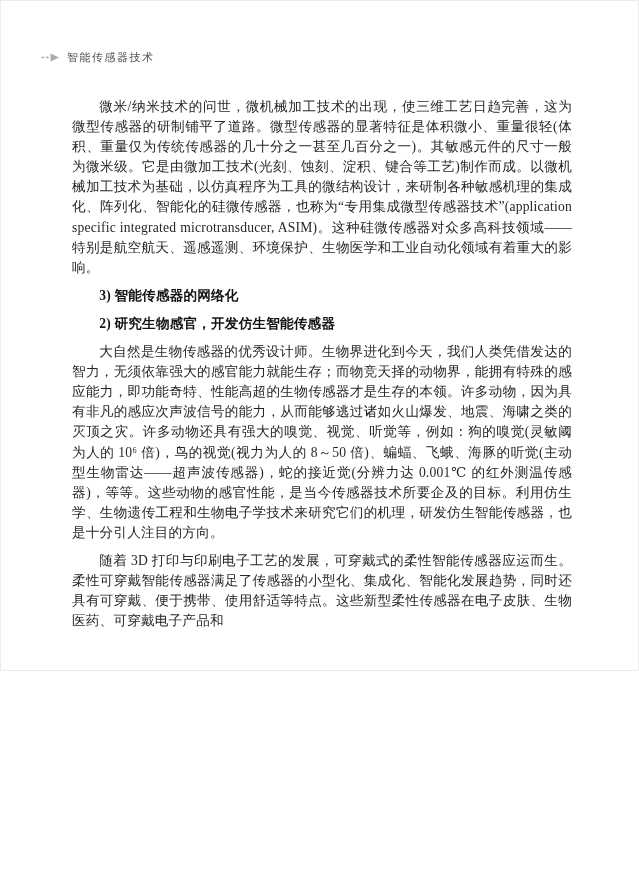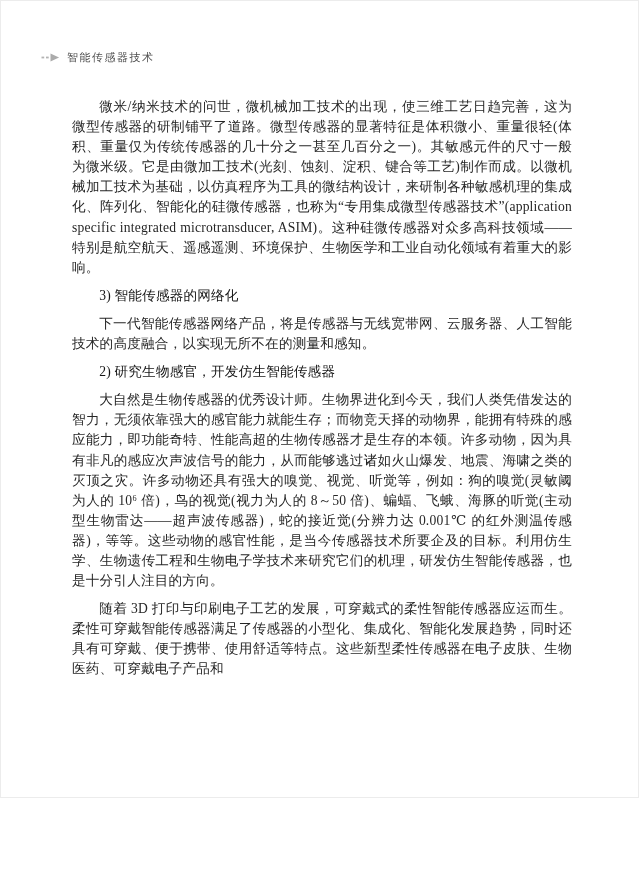--- a/index.html
+++ b/index.html
@@ -3,21 +3,21 @@
 <meta charset="utf-8">
 <style>
   html, body {
     margin: 0;
     padding: 0;
     background: #ffffff;
   }
   .page {
     position: relative;
     width: 639px;
-    height: 798px;
+    height: 671px;
     background: #ffffff;
     box-sizing: border-box;
     border: 1px solid #ececec;
     font-family: "Liberation Serif", "DejaVu Serif", serif;
     color: #262626;
     overflow: hidden;
   }
   .running-header {
     position: absolute;
     top: 49px;
@@ -43,21 +43,21 @@
     font-size: 13.6px;
     line-height: 20.1px;
     text-align: justify;
     letter-spacing: 0.2px;
   }
   .content p {
     margin: 8px;
     text-indent: 2em;
   }
   .content p.heading {
-    font-weight: normal;
+    font-weight: bold;
     color: #141414;
   }
   .page-footer {
     position: absolute;
     left: 63px;
     top: 816px;
     font-size: 11px;
     letter-spacing: 1px;
     color: #3a3a3a;
   }
@@ -74,21 +74,20 @@
         <rect x="5" y="4" width="3" height="2" fill="#b3b3b3"></rect>
         <polygon points="10,0.5 19.5,5 10,9.5" fill="#ababab"></polygon>
       </svg>
     </span>
     <span class="hdr-title">智能传感器技术</span>
   </div>
 
   <div class="content" id="content">
       <p class="body">微米/纳米技术的问世，微机械加工技术的出现，使三维工艺日趋完善，这为微型传感器的研制铺平了道路。微型传感器的显著特征是体积微小、重量很轻(体积、重量仅为传统传感器的几十分之一甚至几百分之一)。其敏感元件的尺寸一般为微米级。它是由微加工技术(光刻、蚀刻、淀积、键合等工艺)制作而成。以微机械加工技术为基础，以仿真程序为工具的微结构设计，来研制各种敏感机理的集成化、阵列化、智能化的硅微传感器，也称为“专用集成微型传感器技术”(application specific integrated microtransducer, ASIM)。这种硅微传感器对众多高科技领域——特别是航空航天、遥感遥测、环境保护、生物医学和工业自动化领域有着重大的影响。</p>
       <p class="heading">3) 智能传感器的网络化</p>
-      <p class="body">下一代智能传感器网络产品，将是传感器与无线宽带网、云服务器、人工智能技术的高度融合，以实现无所不在的测量和感知。</p>
       <p class="heading">2) 研究生物感官，开发仿生智能传感器</p>
       <p class="body">大自然是生物传感器的优秀设计师。生物界进化到今天，我们人类凭借发达的智力，无须依靠强大的感官能力就能生存；而物竞天择的动物界，能拥有特殊的感应能力，即功能奇特、性能高超的生物传感器才是生存的本领。许多动物，因为具有非凡的感应次声波信号的能力，从而能够逃过诸如火山爆发、地震、海啸之类的灭顶之灾。许多动物还具有强大的嗅觉、视觉、听觉等，例如：狗的嗅觉(灵敏阈为人的 10⁶ 倍)，鸟的视觉(视力为人的 8～50 倍)、蝙蝠、飞蛾、海豚的听觉(主动型生物雷达——超声波传感器)，蛇的接近觉(分辨力达 0.001℃ 的红外测温传感器)，等等。这些动物的感官性能，是当今传感器技术所要企及的目标。利用仿生学、生物遗传工程和生物电子学技术来研究它们的机理，研发仿生智能传感器，也是十分引人注目的方向。</p>
       <p class="body">随着 3D 打印与印刷电子工艺的发展，可穿戴式的柔性智能传感器应运而生。柔性可穿戴智能传感器满足了传感器的小型化、集成化、智能化发展趋势，同时还具有可穿戴、便于携带、使用舒适等特点。这些新型柔性传感器在电子皮肤、生物医药、可穿戴电子产品和</p>
     </div>
 
   <div class="page-footer">006</div>
 
 </div>
 
 </body></html>

